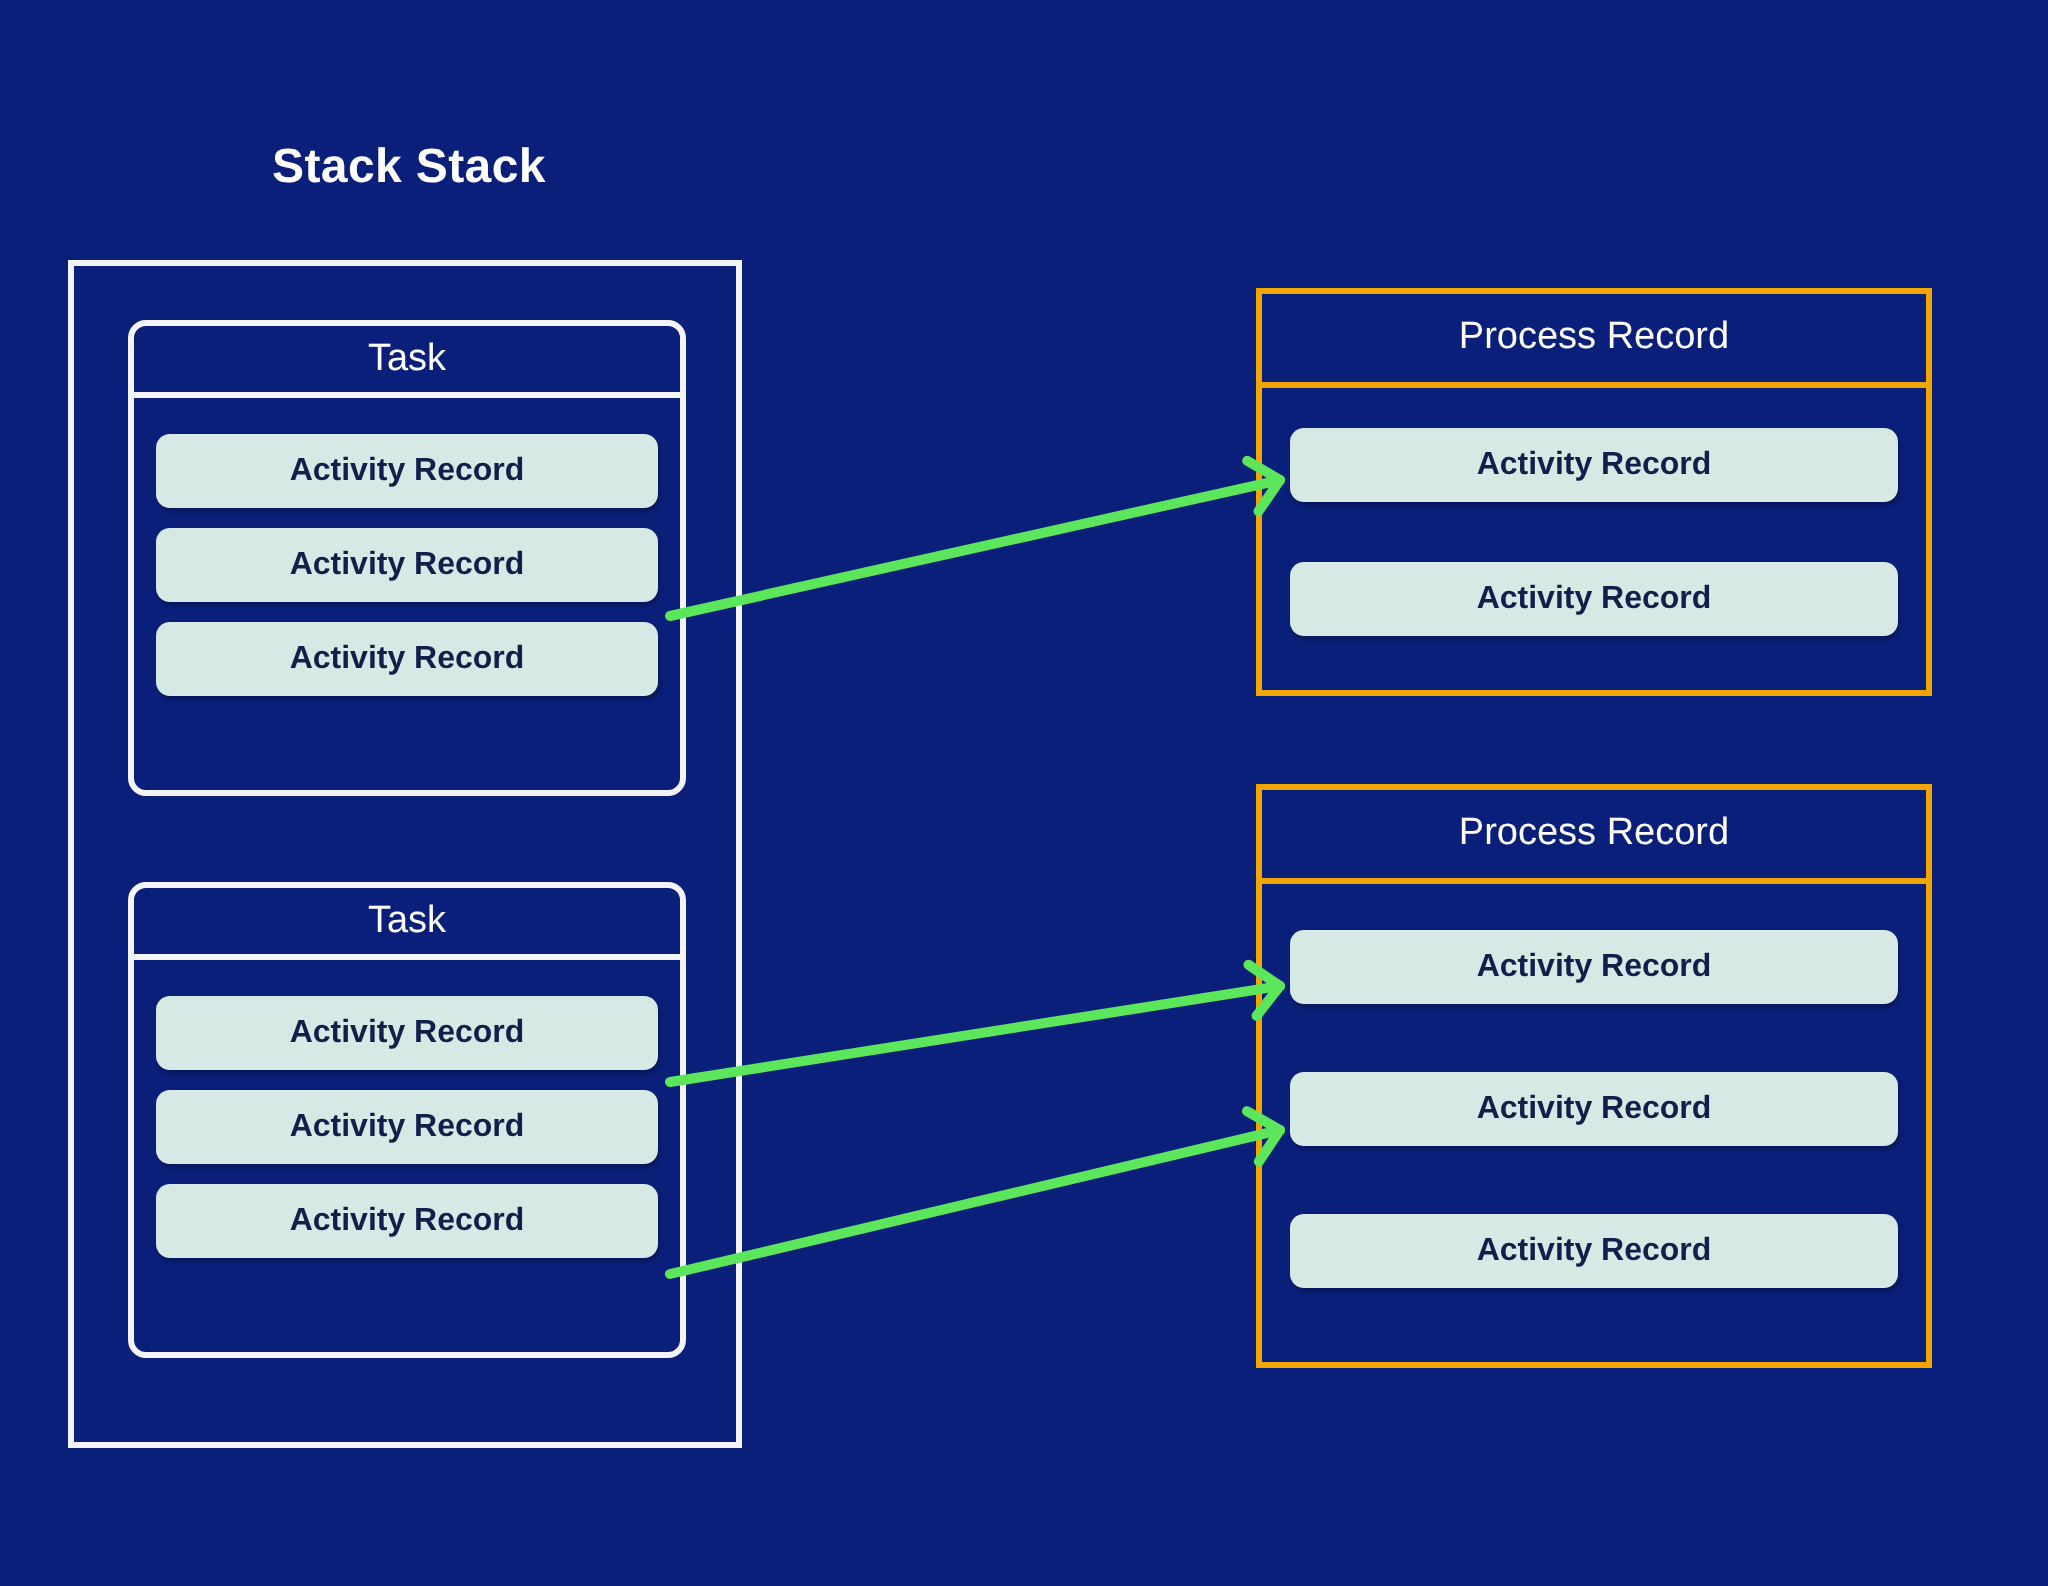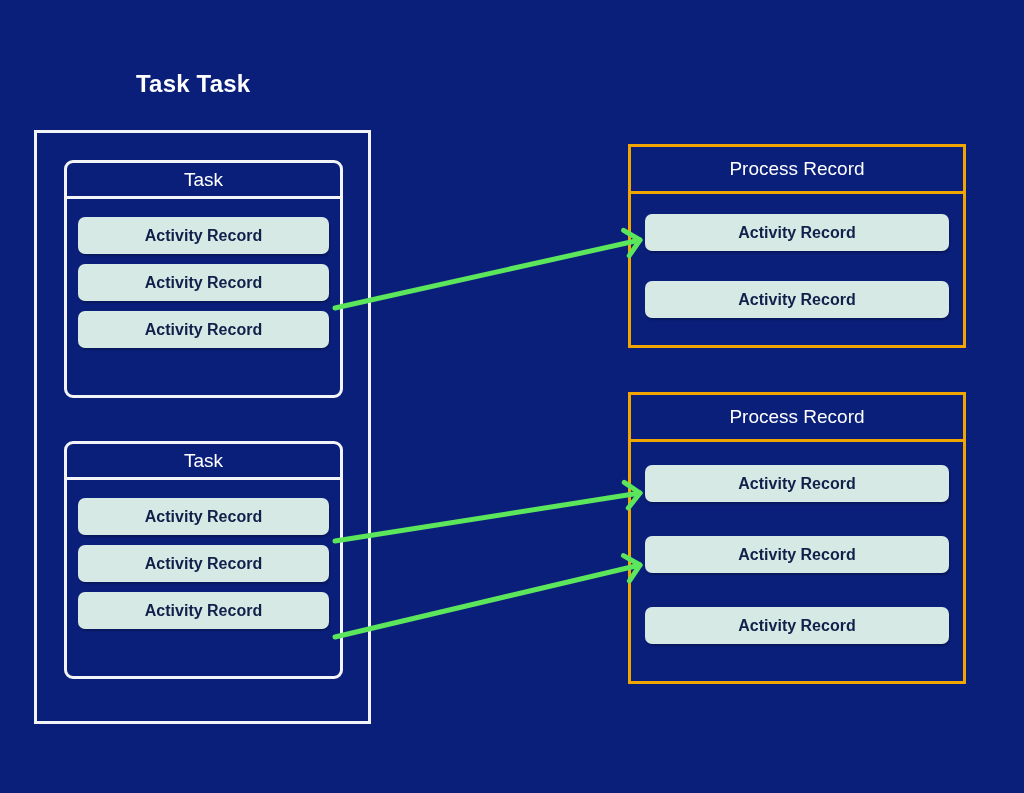--- a/index.html
+++ b/index.html
@@ -117,21 +117,21 @@
     width: 1024px;
     height: 793px;
     pointer-events: none;
   }
 </style>
 </head>
 <body>
 
 <div id="canvas">
 
-  <div class="diagram-title">Task Task</div>
+  <div class="diagram-title">Stack Stack</div>
 
   <div class="stack-outer"></div>
 
   <div class="task-box task-1">
     <div class="box-header">Task</div>
     <div class="box-body">
       <div class="activity-pill">Activity Record</div>
       <div class="activity-pill">Activity Record</div>
       <div class="activity-pill">Activity Record</div>
     </div>

